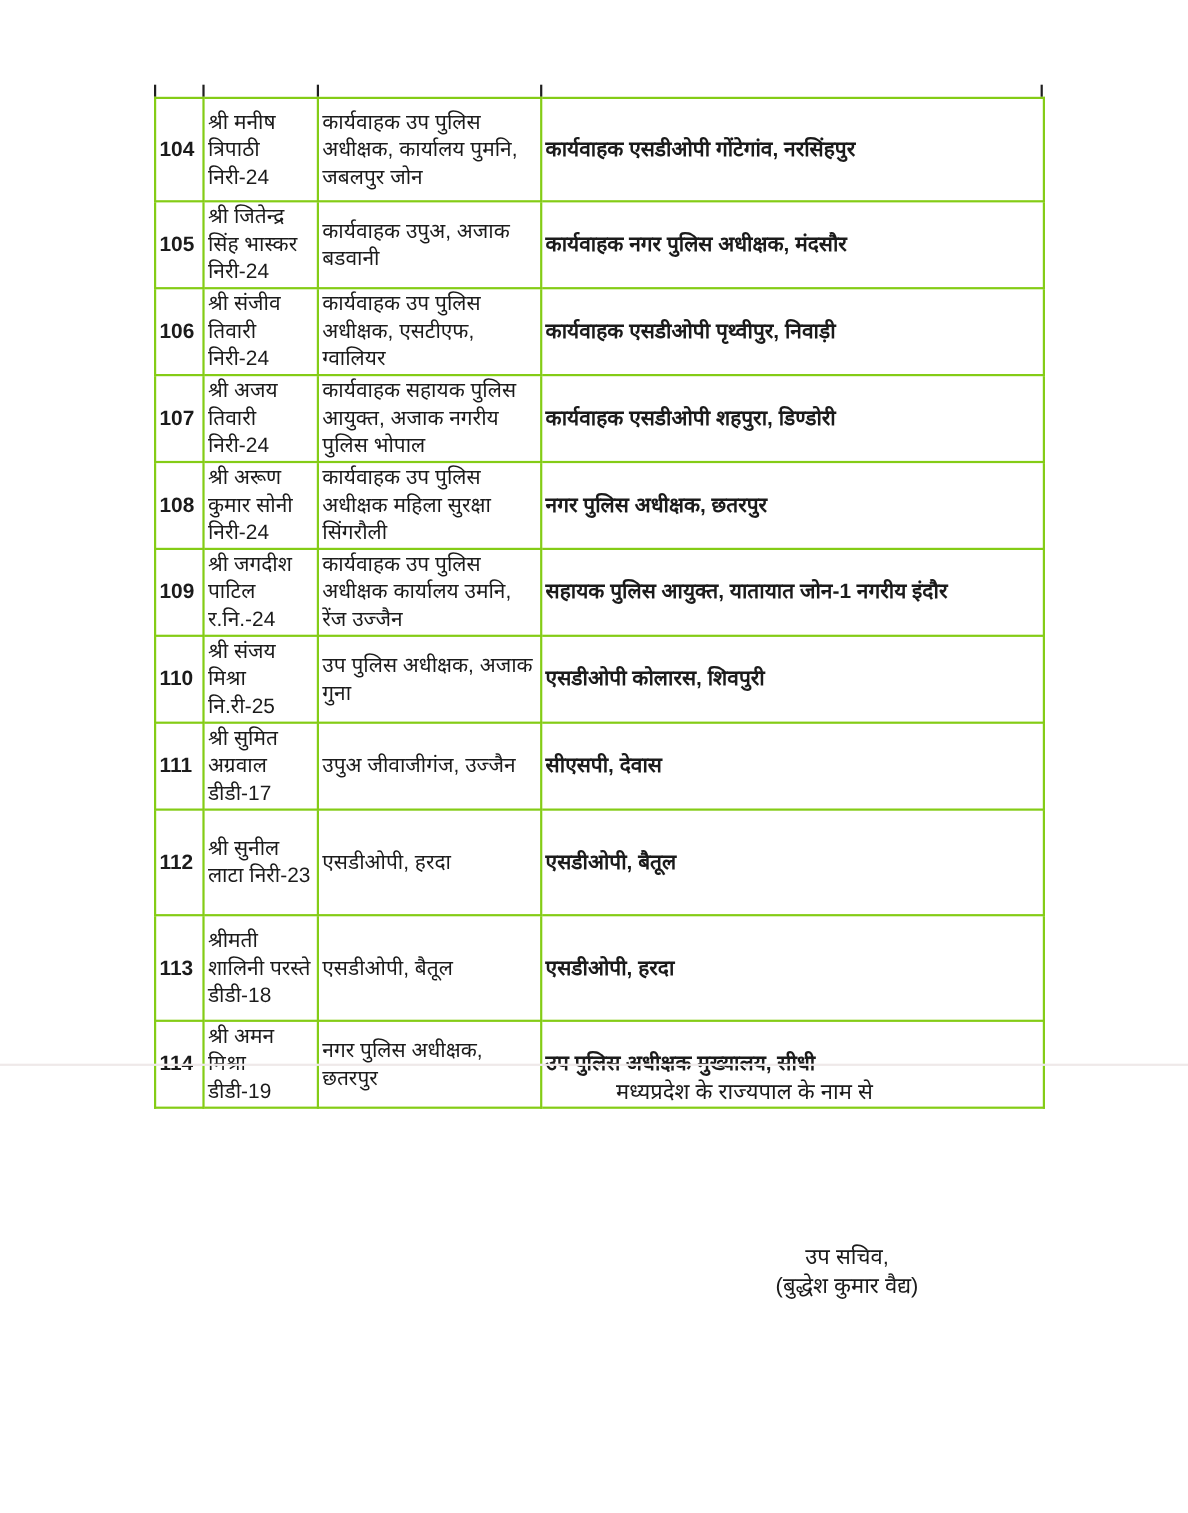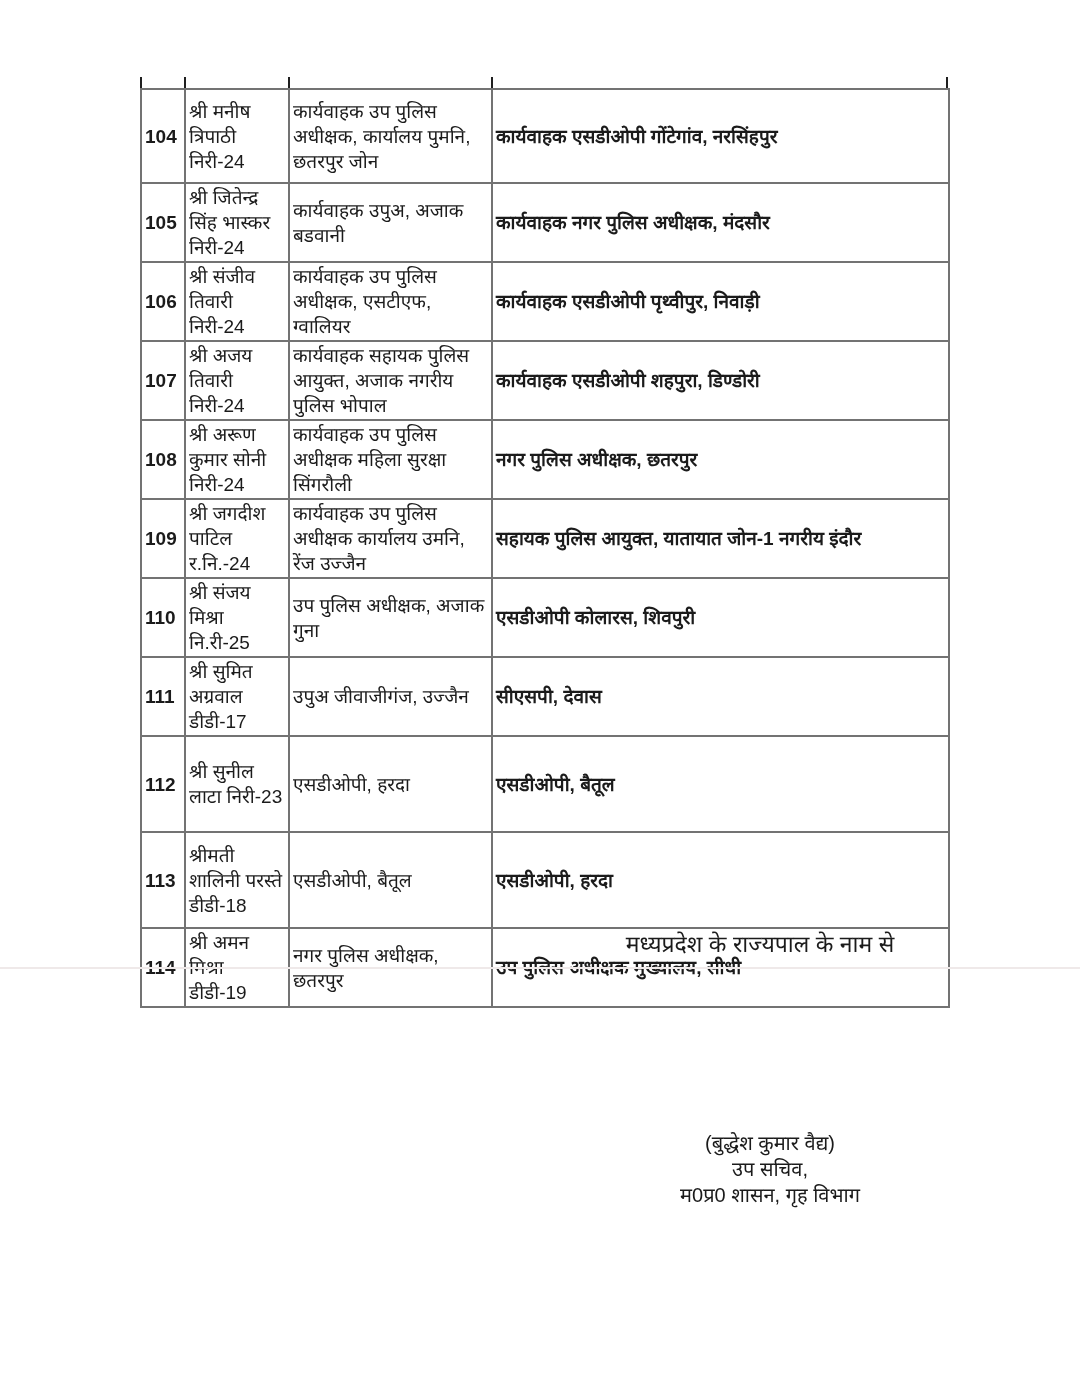--- a/index.html
+++ b/index.html
@@ -34,21 +34,21 @@
 
   table.doc-table {
     position: absolute;
     left: 140px;
     top: 88px;
     border-collapse: collapse;
     table-layout: fixed;
     width: 810px;
   }
   table.doc-table td {
-    border: 2px solid #737373;
+    border: 2px solid #84cc16;
     font-size: 19px;
     line-height: 25px;
     vertical-align: middle;
     padding: 1px 3px;
     overflow: hidden;
     word-break: normal;
   }
   td.sn-cell {
     font-size: 21px;
     padding: 0 0 0 1px;
@@ -59,24 +59,24 @@
     padding: 1px 2px 1px 3px;
   }
   td.new-cell {
     padding-left: 5px;
     font-weight: bold;
   }
 
   .footer-auth {
     position: absolute;
     left: 560px;
-    top: 931px;
+    top: 980px;
     width: 400px;
-    text-align: center;
-    font-size: 23px;
+    text-align: left;
+    font-size: 20px;
     line-height: 26px;
   }
   .signature-block {
     position: absolute;
     left: 570px;
     top: 1130px;
     width: 400px;
     text-align: center;
     font-size: 20px;
     line-height: 26px;
@@ -105,21 +105,21 @@
   <colgroup>
     <col style="width:44px">
     <col style="width:104px">
     <col style="width:203px">
     <col style="width:457px">
   </colgroup>
   <tbody>
     <tr style="height:94px">
       <td class="sn-cell">104</td>
       <td class="name-cell">श्री मनीष त्रिपाठी निरी-24</td>
-      <td class="cur-cell">कार्यवाहक उप पुलिस अधीक्षक, कार्यालय पुमनि, छतरपुर जोन</td>
+      <td class="cur-cell">कार्यवाहक उप पुलिस अधीक्षक, कार्यालय पुमनि, जबलपुर जोन</td>
       <td class="new-cell">कार्यवाहक एसडीओपी गोंटेगांव, नरसिंहपुर</td>
     </tr>
     <tr style="height:76px">
       <td class="sn-cell">105</td>
       <td class="name-cell">श्री जितेन्द्र सिंह भास्कर निरी-24</td>
       <td class="cur-cell">कार्यवाहक उपुअ, अजाक बडवानी</td>
       <td class="new-cell">कार्यवाहक नगर पुलिस अधीक्षक, मंदसौर</td>
     </tr>
     <tr style="height:77px">
       <td class="sn-cell">106</td>
@@ -178,16 +178,15 @@
   </tbody>
 </table>
 
 <div class="scan-line"></div>
 
 <div class="footer-auth">
   <div>मध्यप्रदेश के राज्यपाल के नाम से</div>
 </div>
 
 <div class="signature-block">
+  <div>उप सचिव,</div>
   <div>(बुद्धेश कुमार वैद्य)</div>
-  <div>उप सचिव,</div>
-  <div>म0प्र0 शासन, गृह विभाग</div>
 </div>
 
 </body></html>

